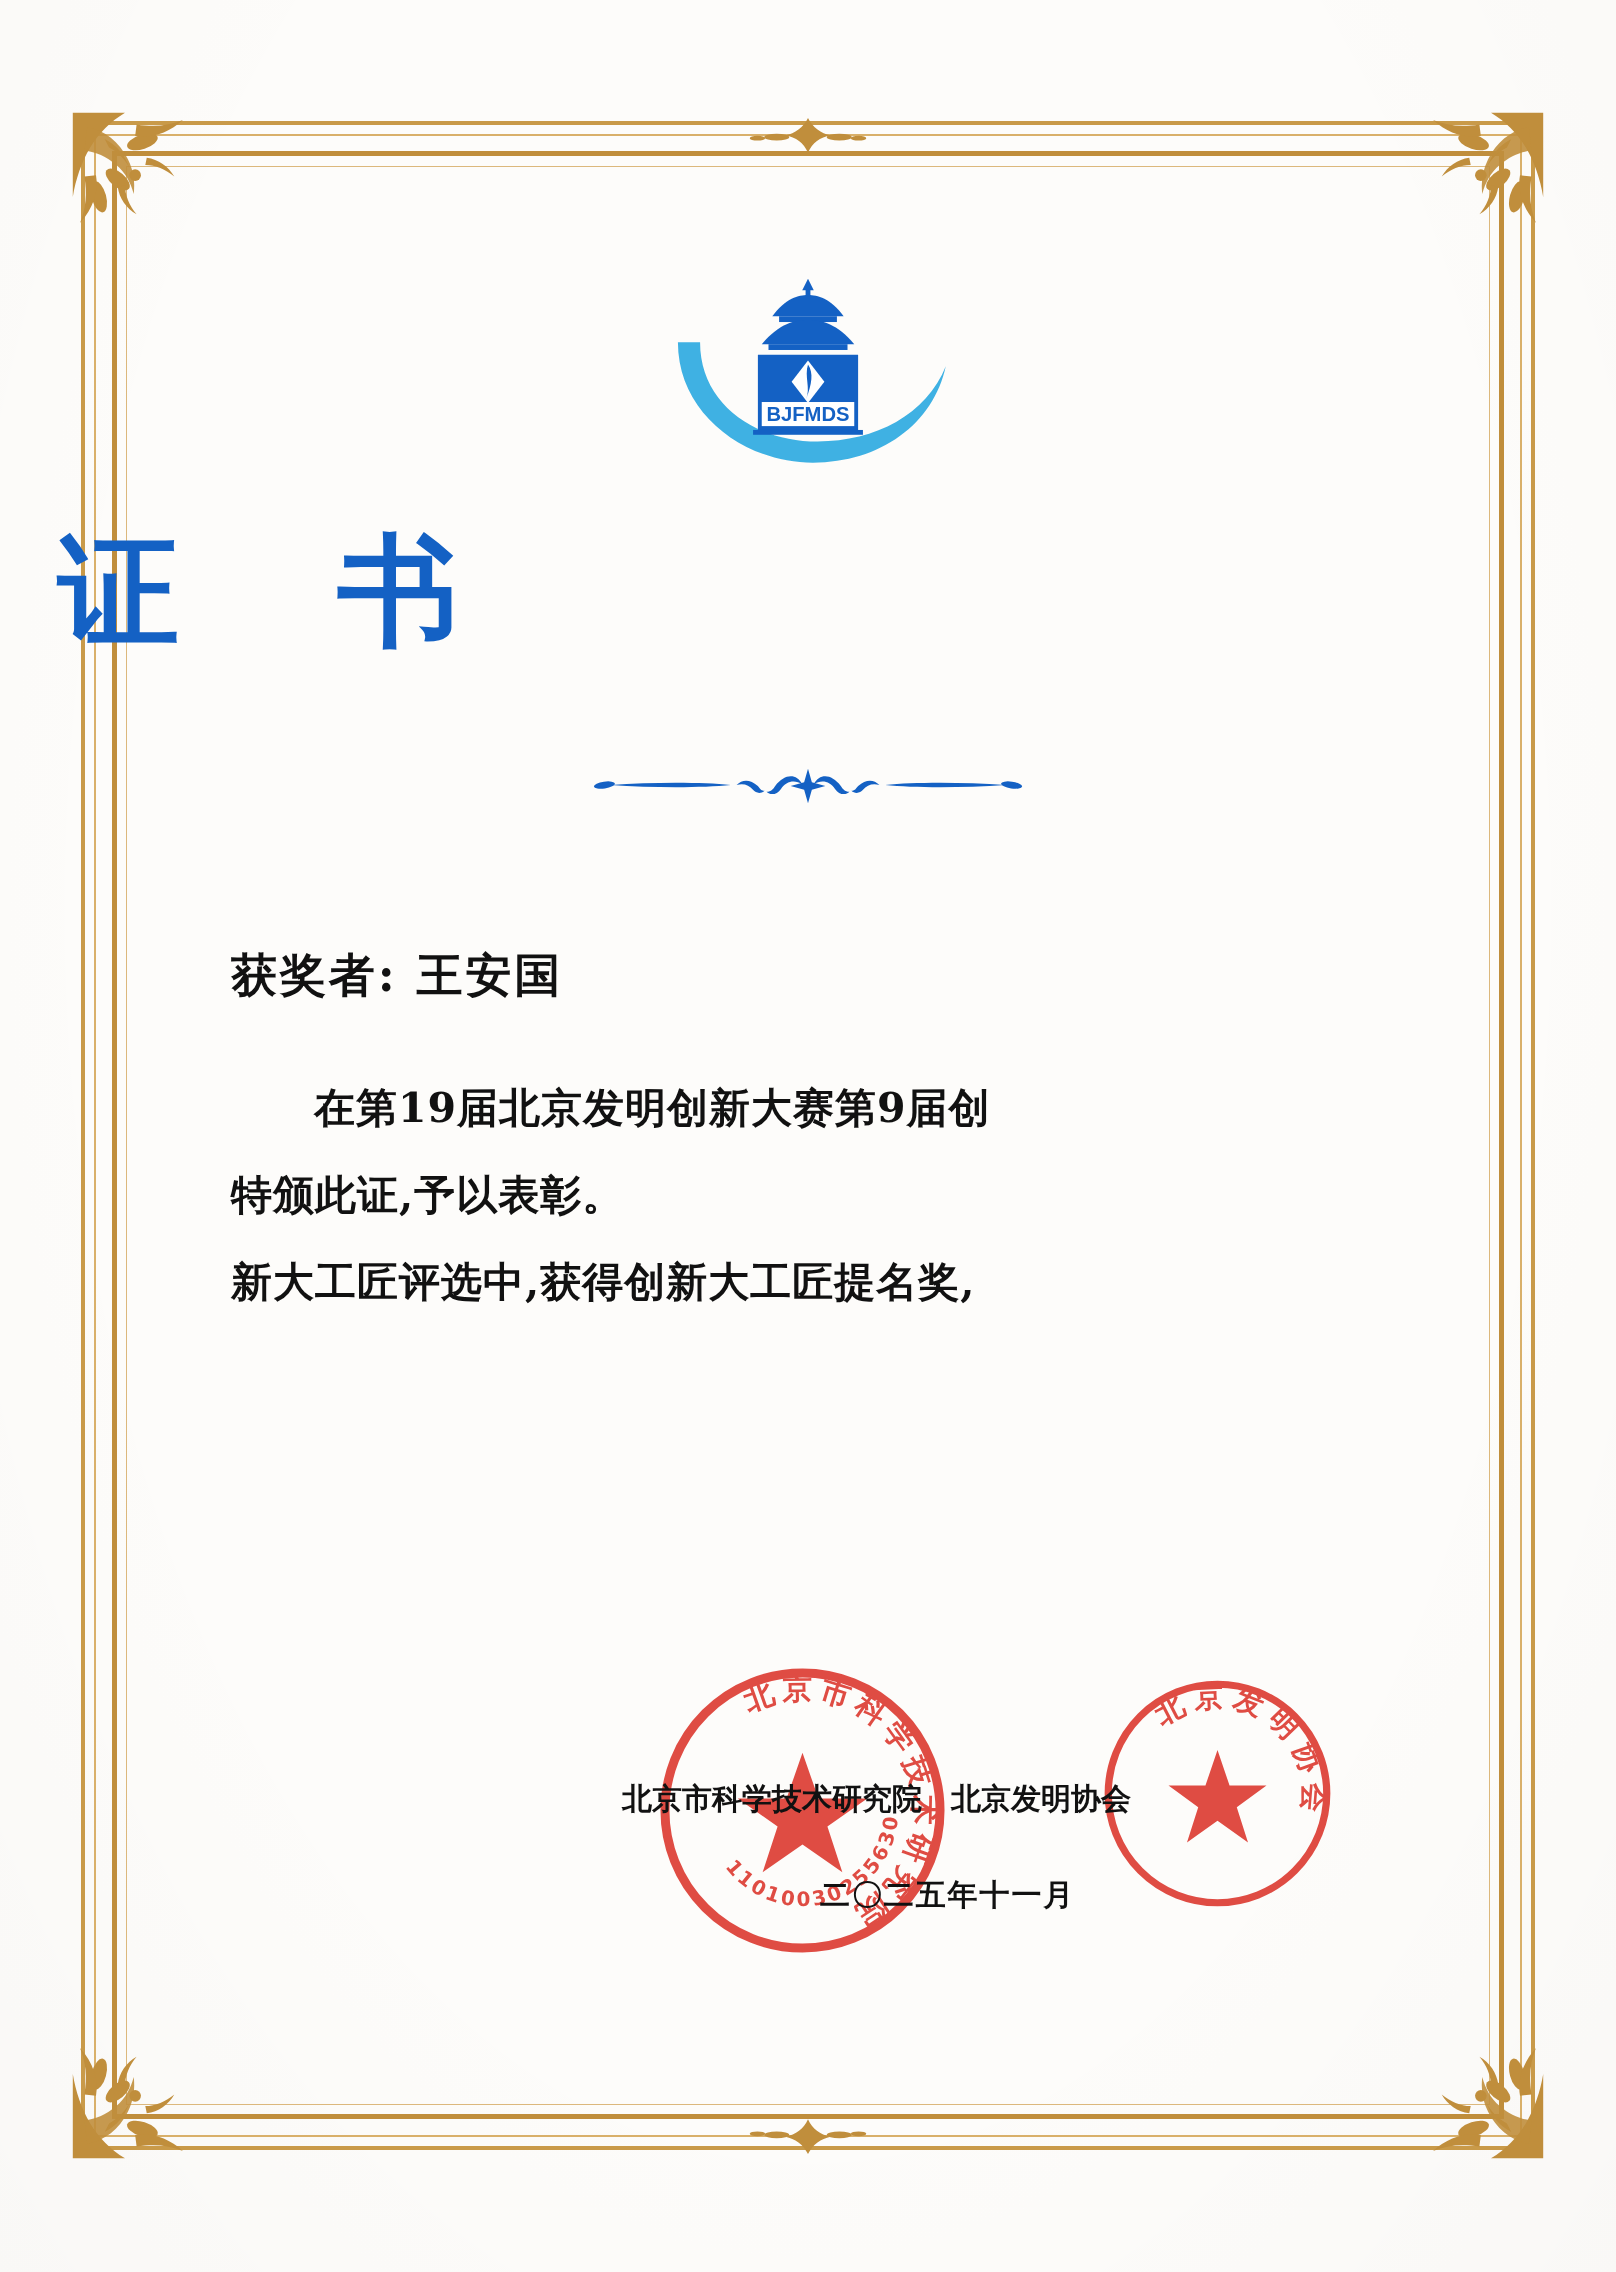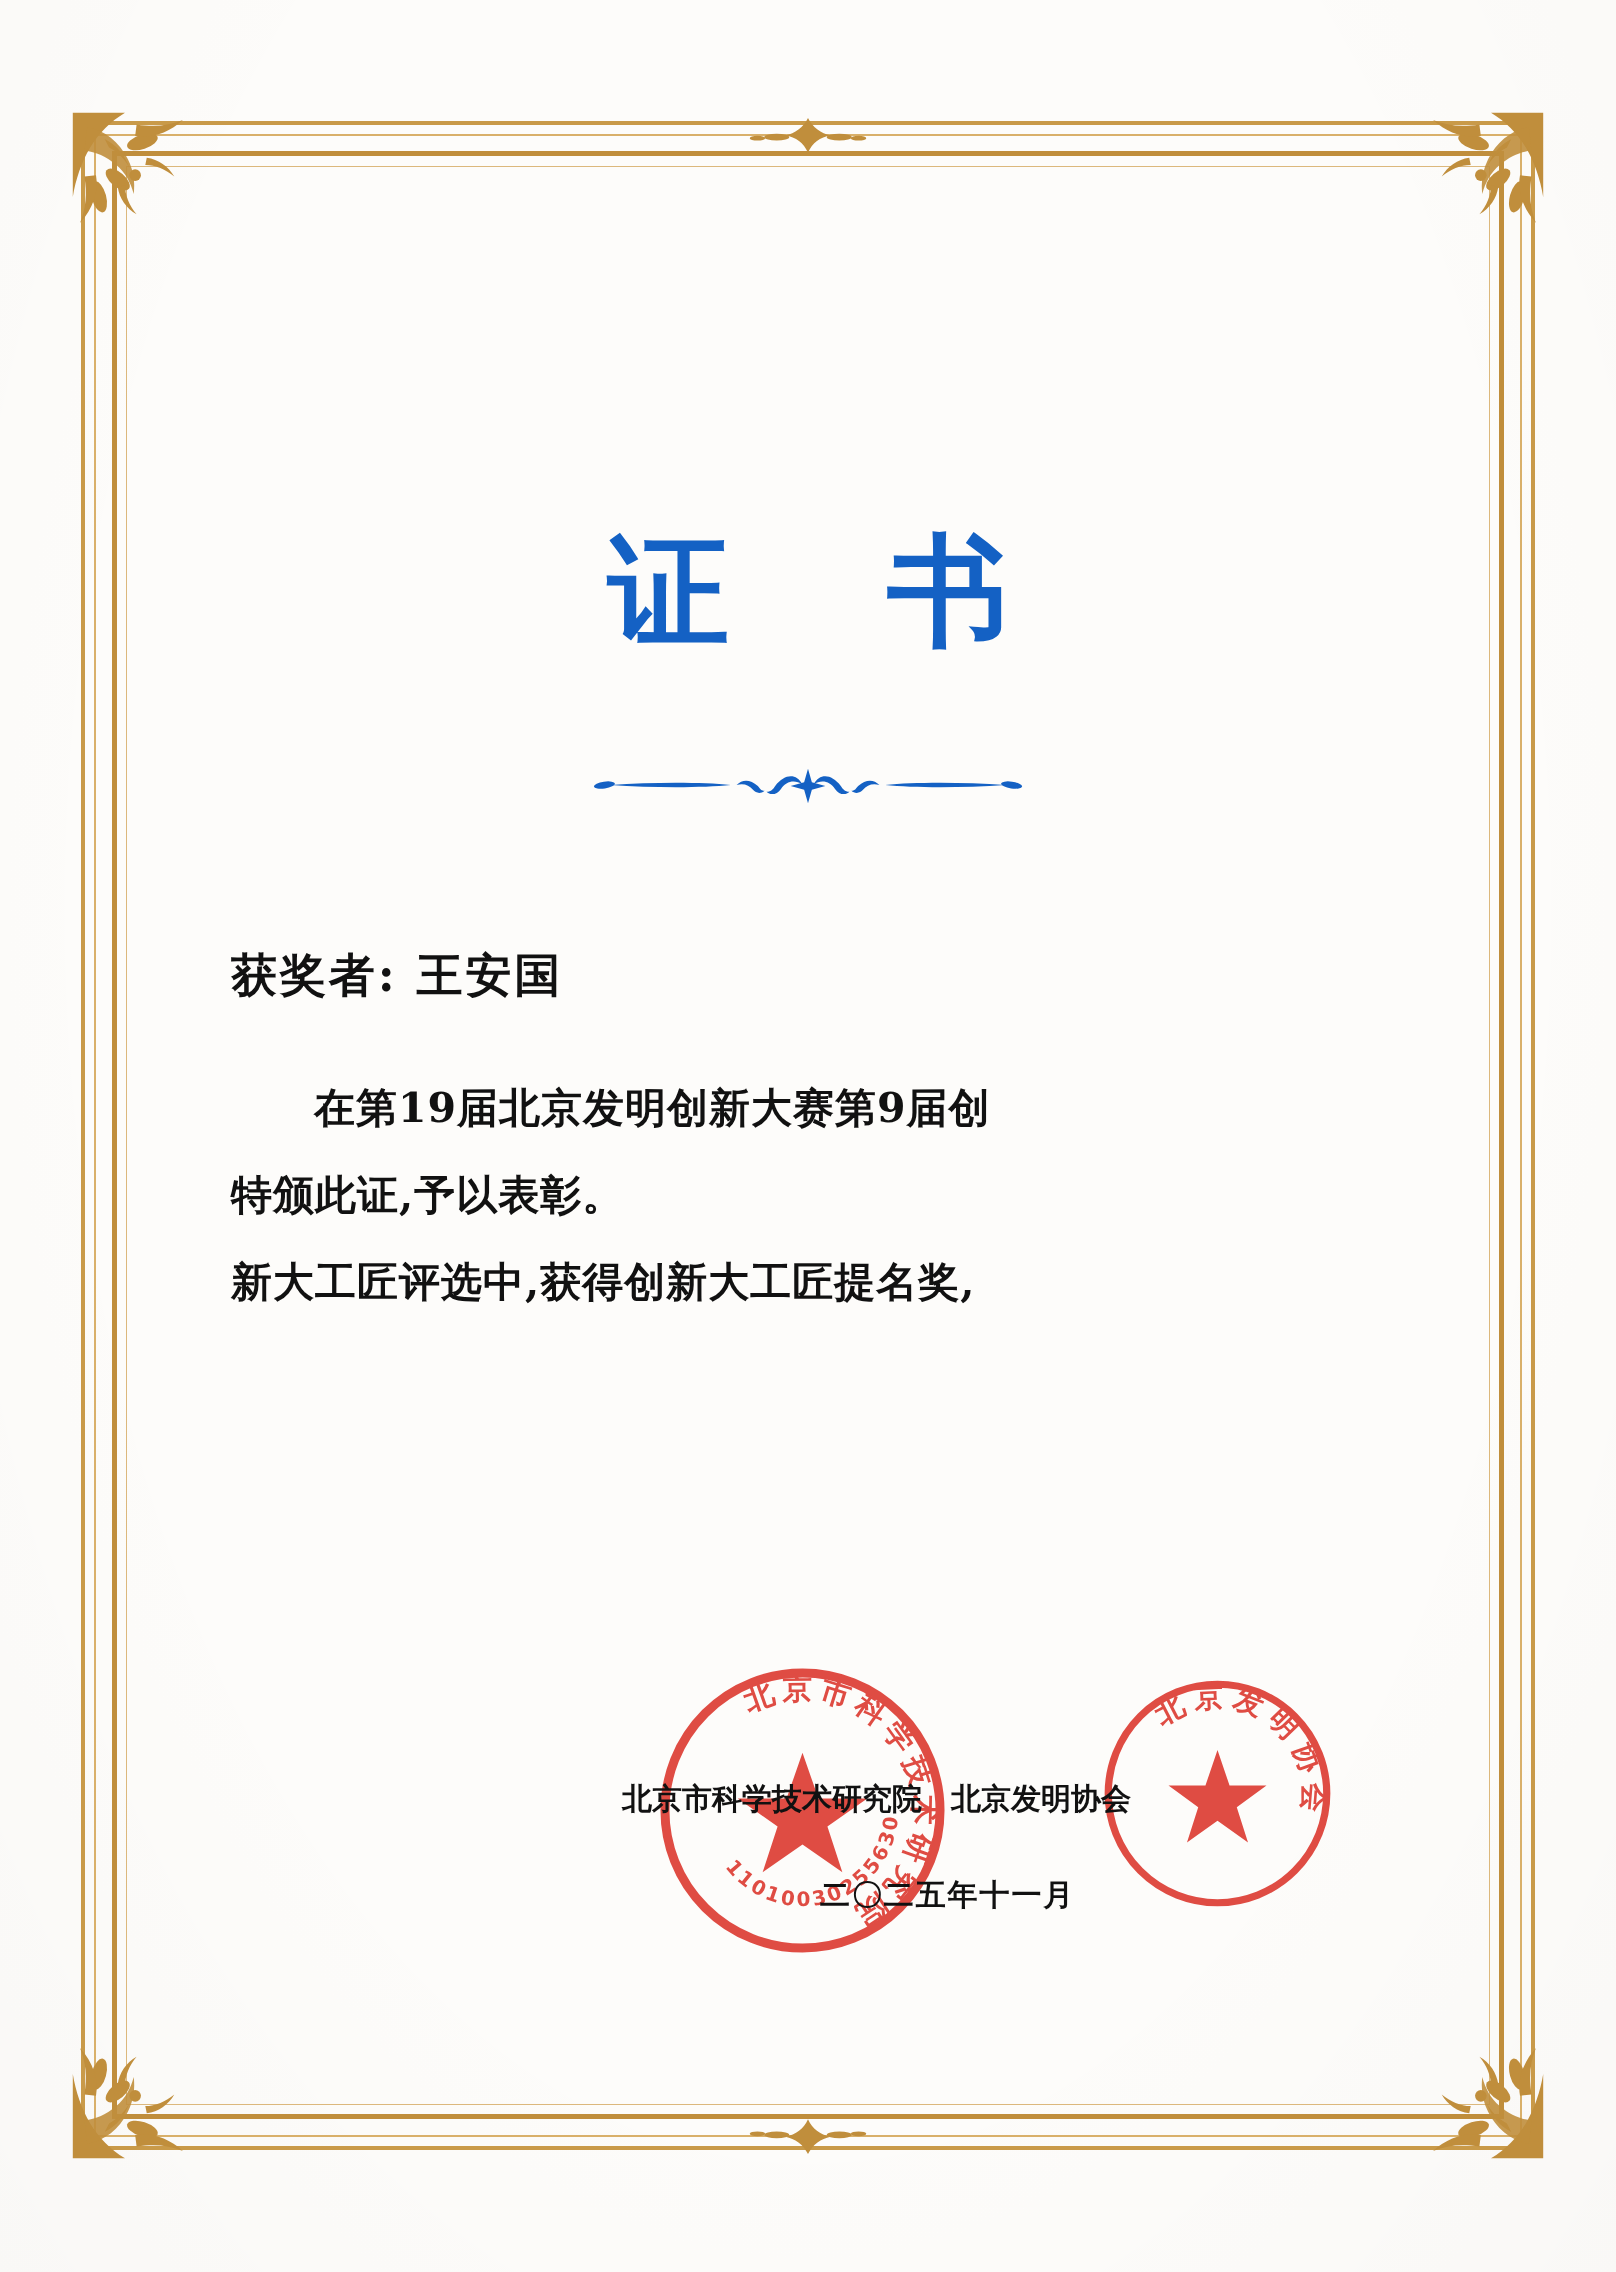--- a/index.html
+++ b/index.html
@@ -104,21 +104,20 @@
     width: 299px;
     height: 212px;
   }
   .logo svg { width: 100%; height: 100%; display: block; }
 
   
   .cert-title {
     position: absolute;
     left: 0; right: 0;
     top: 530px;
-    text-align: center;
     color: #1461c4;
     font-family: "DejaVu Serif", "Liberation Serif", serif;
     font-weight: 700;
     font-size: 121px;
     letter-spacing: 58px;
     text-indent: 58px;
     line-height: 1;
     white-space: nowrap;
   }
 
@@ -295,20 +294,51 @@
       <g fill="currentColor">
         <path d="M215 8 C205 28 188 40 168 44 C190 48 206 60 215 80 C224 60 240 48 262 44 C242 40 225 28 215 8 Z"></path>
         <ellipse cx="150" cy="48" rx="26" ry="7"></ellipse>
         <ellipse cx="280" cy="48" rx="26" ry="7"></ellipse>
         <ellipse cx="110" cy="50" rx="16" ry="5"></ellipse>
         <ellipse cx="320" cy="50" rx="16" ry="5"></ellipse>
       </g>
     </svg>
   </div>
 
+  <div class="logo">
+    <svg viewBox="0 0 620 440" xmlns="http://www.w3.org/2000/svg" aria-hidden="true">
+
+      <path d="M40 150 C40 300 180 400 320 400 C460 400 570 320 596 200
+               C556 300 450 356 330 356 C200 356 86 278 86 150 Z" fill="#2aa9e0" opacity="0.9"></path>
+      <path d="M60 120 C60 250 180 330 310 330 C430 330 520 276 560 190
+               C512 258 424 296 320 296 C210 296 110 238 100 120 Z" fill="#ffffff" opacity="0.0"></path>
+
+      <g fill="#1461c4">
+
+        <path d="M310 18 L322 42 L298 42 Z"></path>
+        <rect x="305" y="40" width="10" height="16"></rect>
+
+        <path d="M236 96 C264 58 290 52 310 52 C330 52 356 58 384 96 Z"></path>
+        <rect x="250" y="96" width="120" height="12"></rect>
+
+        <path d="M214 154 C250 112 280 104 310 104 C340 104 370 112 406 154 Z"></path>
+        <rect x="228" y="154" width="164" height="12"></rect>
+
+        <path d="M206 176 L414 176 L414 332 L206 332 Z"></path>
+      </g>
+
+      <rect x="214" y="274" width="192" height="50" fill="#ffffff"></rect>
+      <text x="310" y="314" text-anchor="middle" font-family="Liberation Sans, sans-serif" font-size="42" font-weight="700" fill="#1461c4">BJFMDS</text>
+
+      <path d="M310 188 L344 232 L310 276 L276 232 Z" fill="#ffffff"></path>
+      <path d="M310 196 C322 214 318 236 306 268 C316 244 302 222 310 196 Z" fill="#1461c4"></path>
+
+      <rect x="196" y="332" width="228" height="10" fill="#1461c4"></rect>
+    </svg>
+  </div>
 
   <div class="cert-title">证 书</div>
 
   <div class="title-divider">
     <svg viewBox="0 0 1480 120" xmlns="http://www.w3.org/2000/svg" aria-hidden="true">
       <g fill="currentColor">
 
         <path d="M740 24 L748 52 L776 60 L748 68 L740 96 L732 68 L704 60 L732 52 Z"></path>
         <path d="M672 60 C692 34 716 34 728 56 C712 46 694 50 684 66 C676 78 662 80 654 72 C664 72 668 66 672 60 Z"></path>
         <path d="M808 60 C788 34 764 34 752 56 C768 46 786 50 796 66 C804 78 818 80 826 72 C816 72 812 66 808 60 Z"></path>

